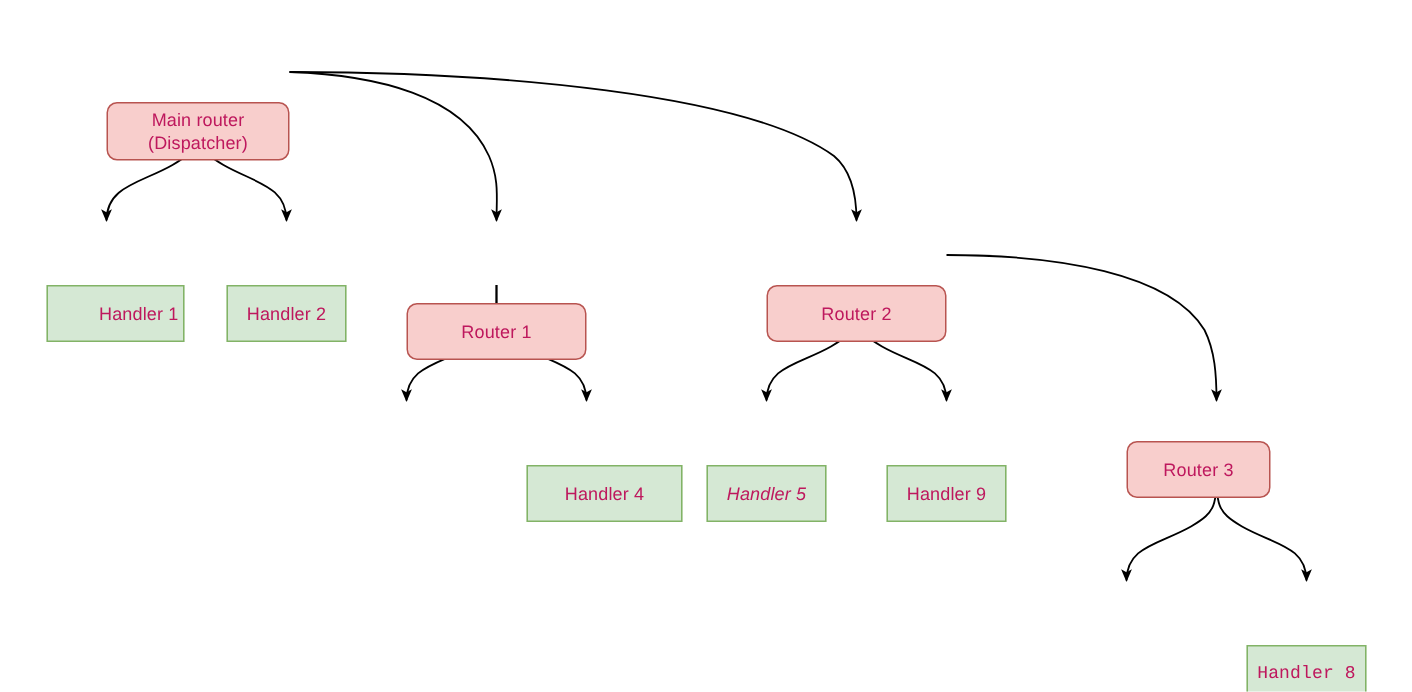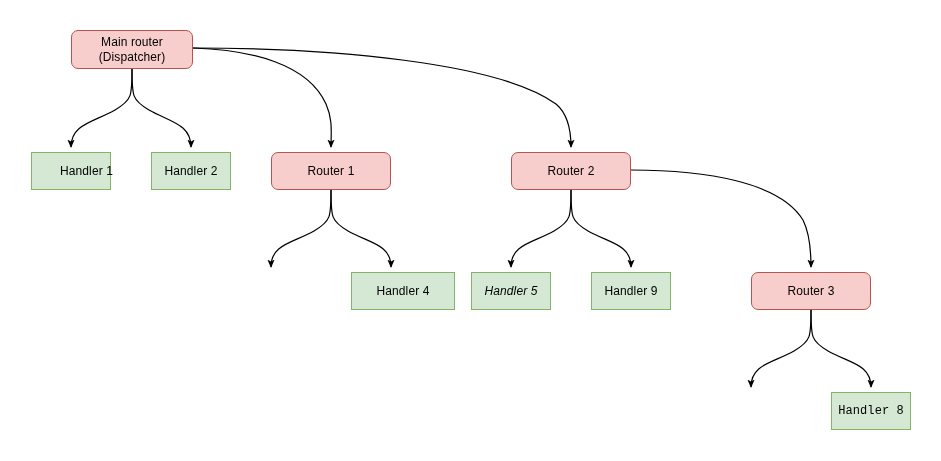--- a/index.html
+++ b/index.html
@@ -29,23 +29,24 @@
   }
   .node {
     position: absolute;
     box-sizing: border-box;
     display: flex;
     align-items: center;
     justify-content: center;
     text-align: center;
     font-size: 12px;
     line-height: 15px;
-    color: #000000;
+    color: #be185d;
     white-space: pre;
     letter-spacing: 0.1px;
+    margin-top: 38px;
   }
   .node.router {
     background: #f8cecc;
     border: 1px solid #b85450;
     border-radius: 7px;
   }
   .node.handler {
     background: #d5e8d4;
     border: 1px solid #82b366;
     border-radius: 0;
@@ -82,33 +83,33 @@
     <path d="M631,170 C705,170 780,182 803,220 C810,234 811,250 811,267" fill="none" stroke="#000000" stroke-width="1.2" marker-end="url(#arrowhead)"></path>
 
     <path d="M811,310 C811,337 811,341 794,351 C773,363 751,364 751,387" fill="none" stroke="#000000" stroke-width="1.2" marker-end="url(#arrowhead)"></path>
 
     <path d="M811,310 C811,337 811,341 828,351 C849,363 871,364 871,387" fill="none" stroke="#000000" stroke-width="1.2" marker-end="url(#arrowhead)"></path>
   </svg>
 
   <div class="node router" id="node-main-router" style="left:71px; top:30px; width:122px; height:39px;">Main router
 (Dispatcher)</div>
 
-  <div class="node handler" id="node-handler-1" style="left:31px; top:152px; width:80px; height:38px;padding-left:31px;">Handler 1</div>
+  <div class="node handler" id="node-handler-1" style="left:31px; top:152px; width:92px; height:38px;padding-left:31px;">Handler 1</div>
 
   <div class="node handler" id="node-handler-2" style="left:151px; top:152px; width:80px; height:38px;">Handler 2</div>
 
-  <div class="node router" id="node-router-1" style="left:271px; top:152px; width:120px; height:38px;">Router 1</div>
+  <div class="node router" id="node-router-1" style="left:271px; top:164px; width:120px; height:38px;">Router 1</div>
 
   <div class="node router" id="node-router-2" style="left:511px; top:152px; width:120px; height:38px;">Router 2</div>
 
 
   <div class="node handler" id="node-handler-4" style="left:351px; top:272px; width:104px; height:38px;">Handler 4</div>
 
   <div class="node handler" id="node-handler-5" style="left:471px; top:272px; width:80px; height:38px;font-style:italic;">Handler 5</div>
 
   <div class="node handler" id="node-handler-6" style="left:591px; top:272px; width:80px; height:38px;">Handler 9</div>
 
-  <div class="node router" id="node-router-3" style="left:751px; top:272px; width:120px; height:38px;">Router 3</div>
+  <div class="node router" id="node-router-3" style="left:751px; top:256px; width:96px; height:38px;">Router 3</div>
 
 
   <div class="node handler" id="node-handler-8" style="left:831px; top:392px; width:80px; height:38px;font-family:Liberation Mono, monospace;">Handler 8</div>
 
 </div>
 
 </body></html>

